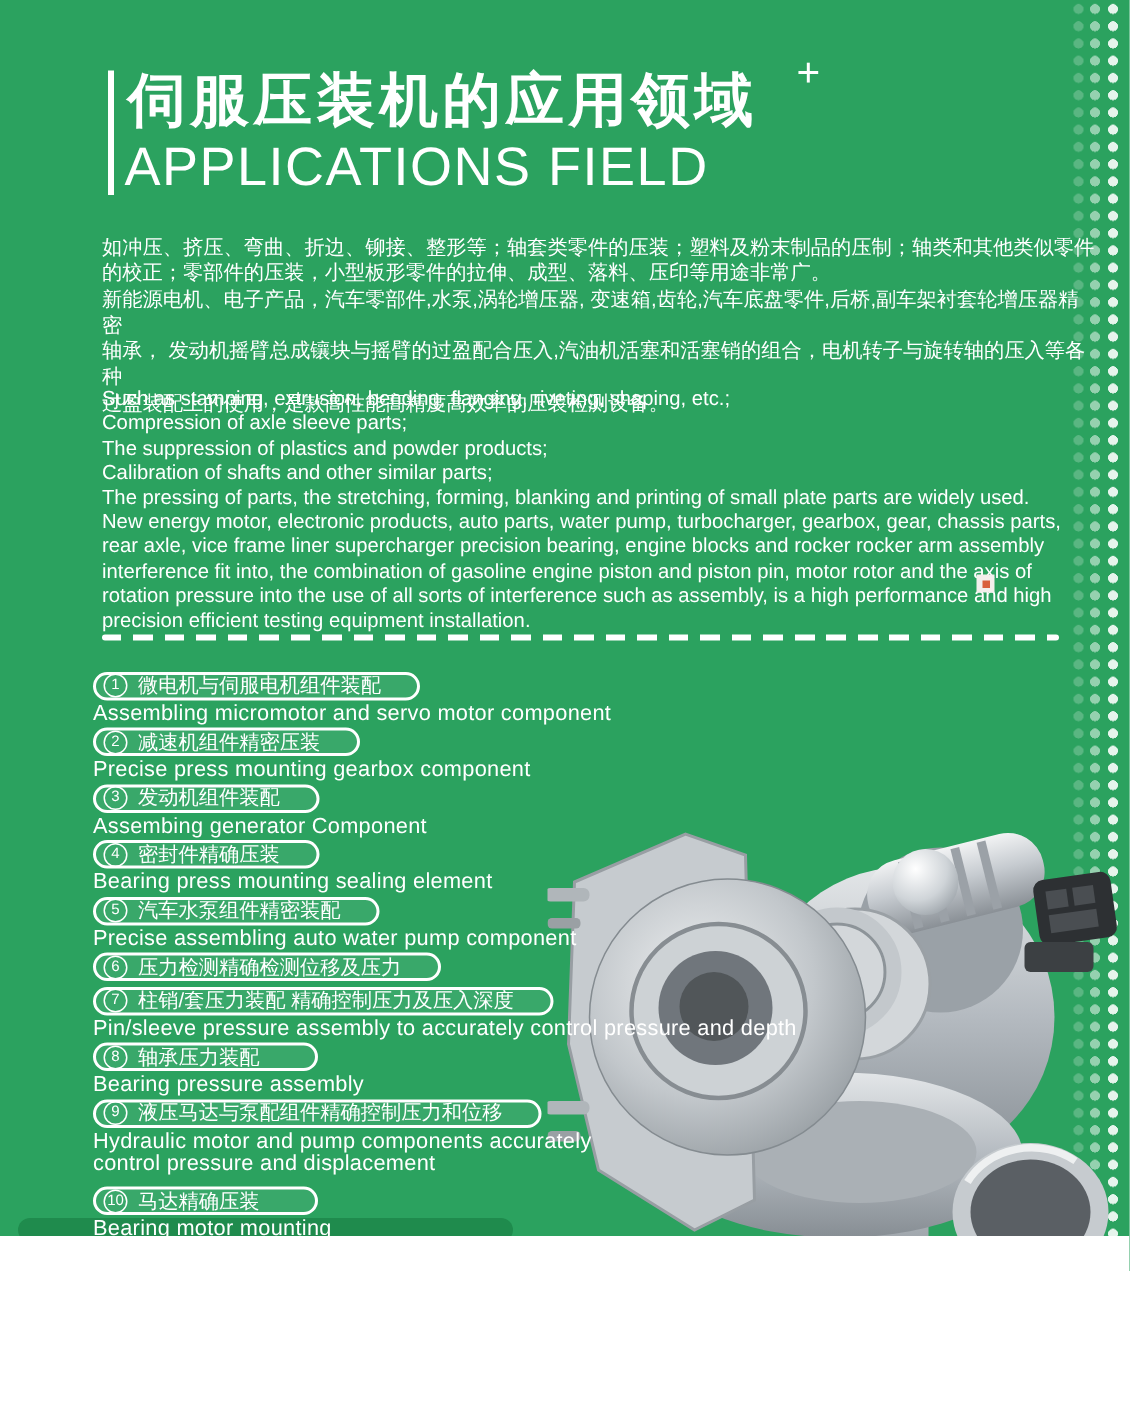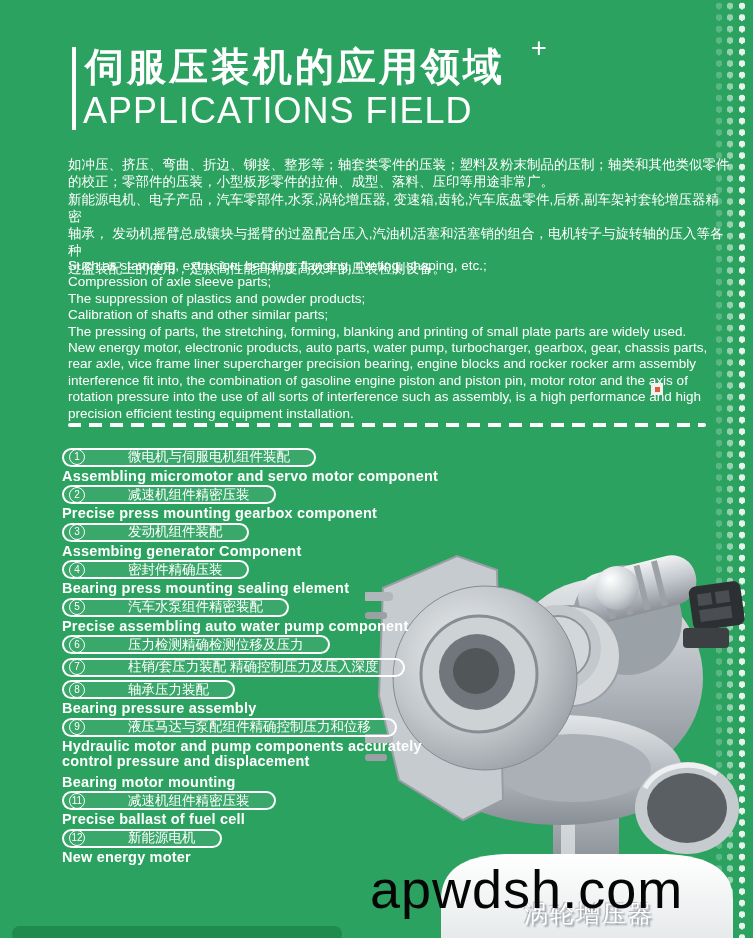--- a/index.html
+++ b/index.html
@@ -1,17 +1,17 @@
 <!DOCTYPE html>
 <html><head>
 <meta charset="utf-8">
 <style>
   html,body{margin:0;padding:0;}
   .page{
-    position:relative; width:753px; height:938px; overflow:hidden;
+    position:relative; width:753px; height:824px; overflow:hidden;
     background:#2ba25f;
     font-family:"Liberation Sans", sans-serif;
     color:#fff;
   }
   
   .dots{position:absolute; top:0; height:938px; width:12px; z-index:1;
     background-image:radial-gradient(circle 3.2px at 6px 6px, #ffffff 0 3.2px, rgba(0,0,0,0) 3.4px);
     background-size:12px 11.5px;}
   .dots.c1{right:28px; opacity:.22;}
   .dots.c2{right:17px; opacity:.5;}
@@ -37,22 +37,22 @@
 
   
   .app-list{position:absolute; left:62px; top:446px; width:648px; z-index:5;}
   .app-item{margin:0 0 0 0;}
   .app-item:nth-child(9){margin-bottom:6px;}
   .badge{display:inline-flex; align-items:center; gap:7px; height:19px; box-sizing:border-box;
     border:2px solid #fff; border-radius:12px; padding:0 24px 0 5px; min-width:150px;
     background:rgba(255,255,255,0.07); margin-bottom:2px; white-space:nowrap;}
   .badge .num{width:14px; height:14px; border:1.5px solid #fff; border-radius:50%;
     display:flex; align-items:center; justify-content:center; font-size:10px; line-height:1; flex-shrink:0;}
-  .badge .cn{font-size:13.5px; line-height:1;margin-left:36px;}
-  .app-en{font-size:14.5px; font-weight:bold; line-height:15px; letter-spacing:.2px; white-space:pre-line;}
+  .badge .cn{font-size:13.5px; line-height:1;}
+  .app-en{font-size:14.5px; font-weight:normal; line-height:15px; letter-spacing:.2px; white-space:pre-line;}
 
   
   .turbo{position:absolute; left:365px; top:528px; width:388px; height:410px; z-index:3;}
   .pedestal-label{position:absolute; left:524px; top:898px; z-index:4; font-size:24px; font-weight:normal;
     letter-spacing:2px; color:#fff; white-space:nowrap;
     text-shadow:2px 2px 2px #8f969b, -1px -1px 1px #aab0b5;}
 
   
   .watermark{position:absolute; left:370px; top:858px; z-index:8; font-size:54px; color:#060606;
     letter-spacing:1px; white-space:nowrap;}
@@ -140,40 +140,45 @@
         <span class="num">6</span>
         <span class="cn">压力检测精确检测位移及压力</span>
       </span>
     </div>
 
     <div class="app-item">
       <span class="badge">
         <span class="num">7</span>
         <span class="cn">柱销/套压力装配 精确控制压力及压入深度</span>
       </span>
+      <div class="app-en">Pin/sleeve pressure assembly to accurately control pressure and depth</div>
     </div>
 
     <div class="app-item">
       <span class="badge">
         <span class="num">8</span>
         <span class="cn">轴承压力装配</span>
       </span>
       <div class="app-en">Bearing pressure assembly</div>
     </div>
 
     <div class="app-item">
       <span class="badge">
         <span class="num">9</span>
         <span class="cn">液压马达与泵配组件精确控制压力和位移</span>
       </span>
       <div class="app-en">Hydraulic motor and pump components accurately
 control pressure and displacement</div>
     </div>
 
     <div class="app-item">
+      <span class="badge">
+        <span class="num">10</span>
+        <span class="cn">马达精确压装</span>
+      </span>
       <div class="app-en">Bearing motor mounting</div>
     </div>
 
     <div class="app-item">
       <span class="badge">
         <span class="num">11</span>
         <span class="cn">减速机组件精密压装</span>
       </span>
       <div class="app-en">Precise ballast of fuel cell</div>
     </div>

